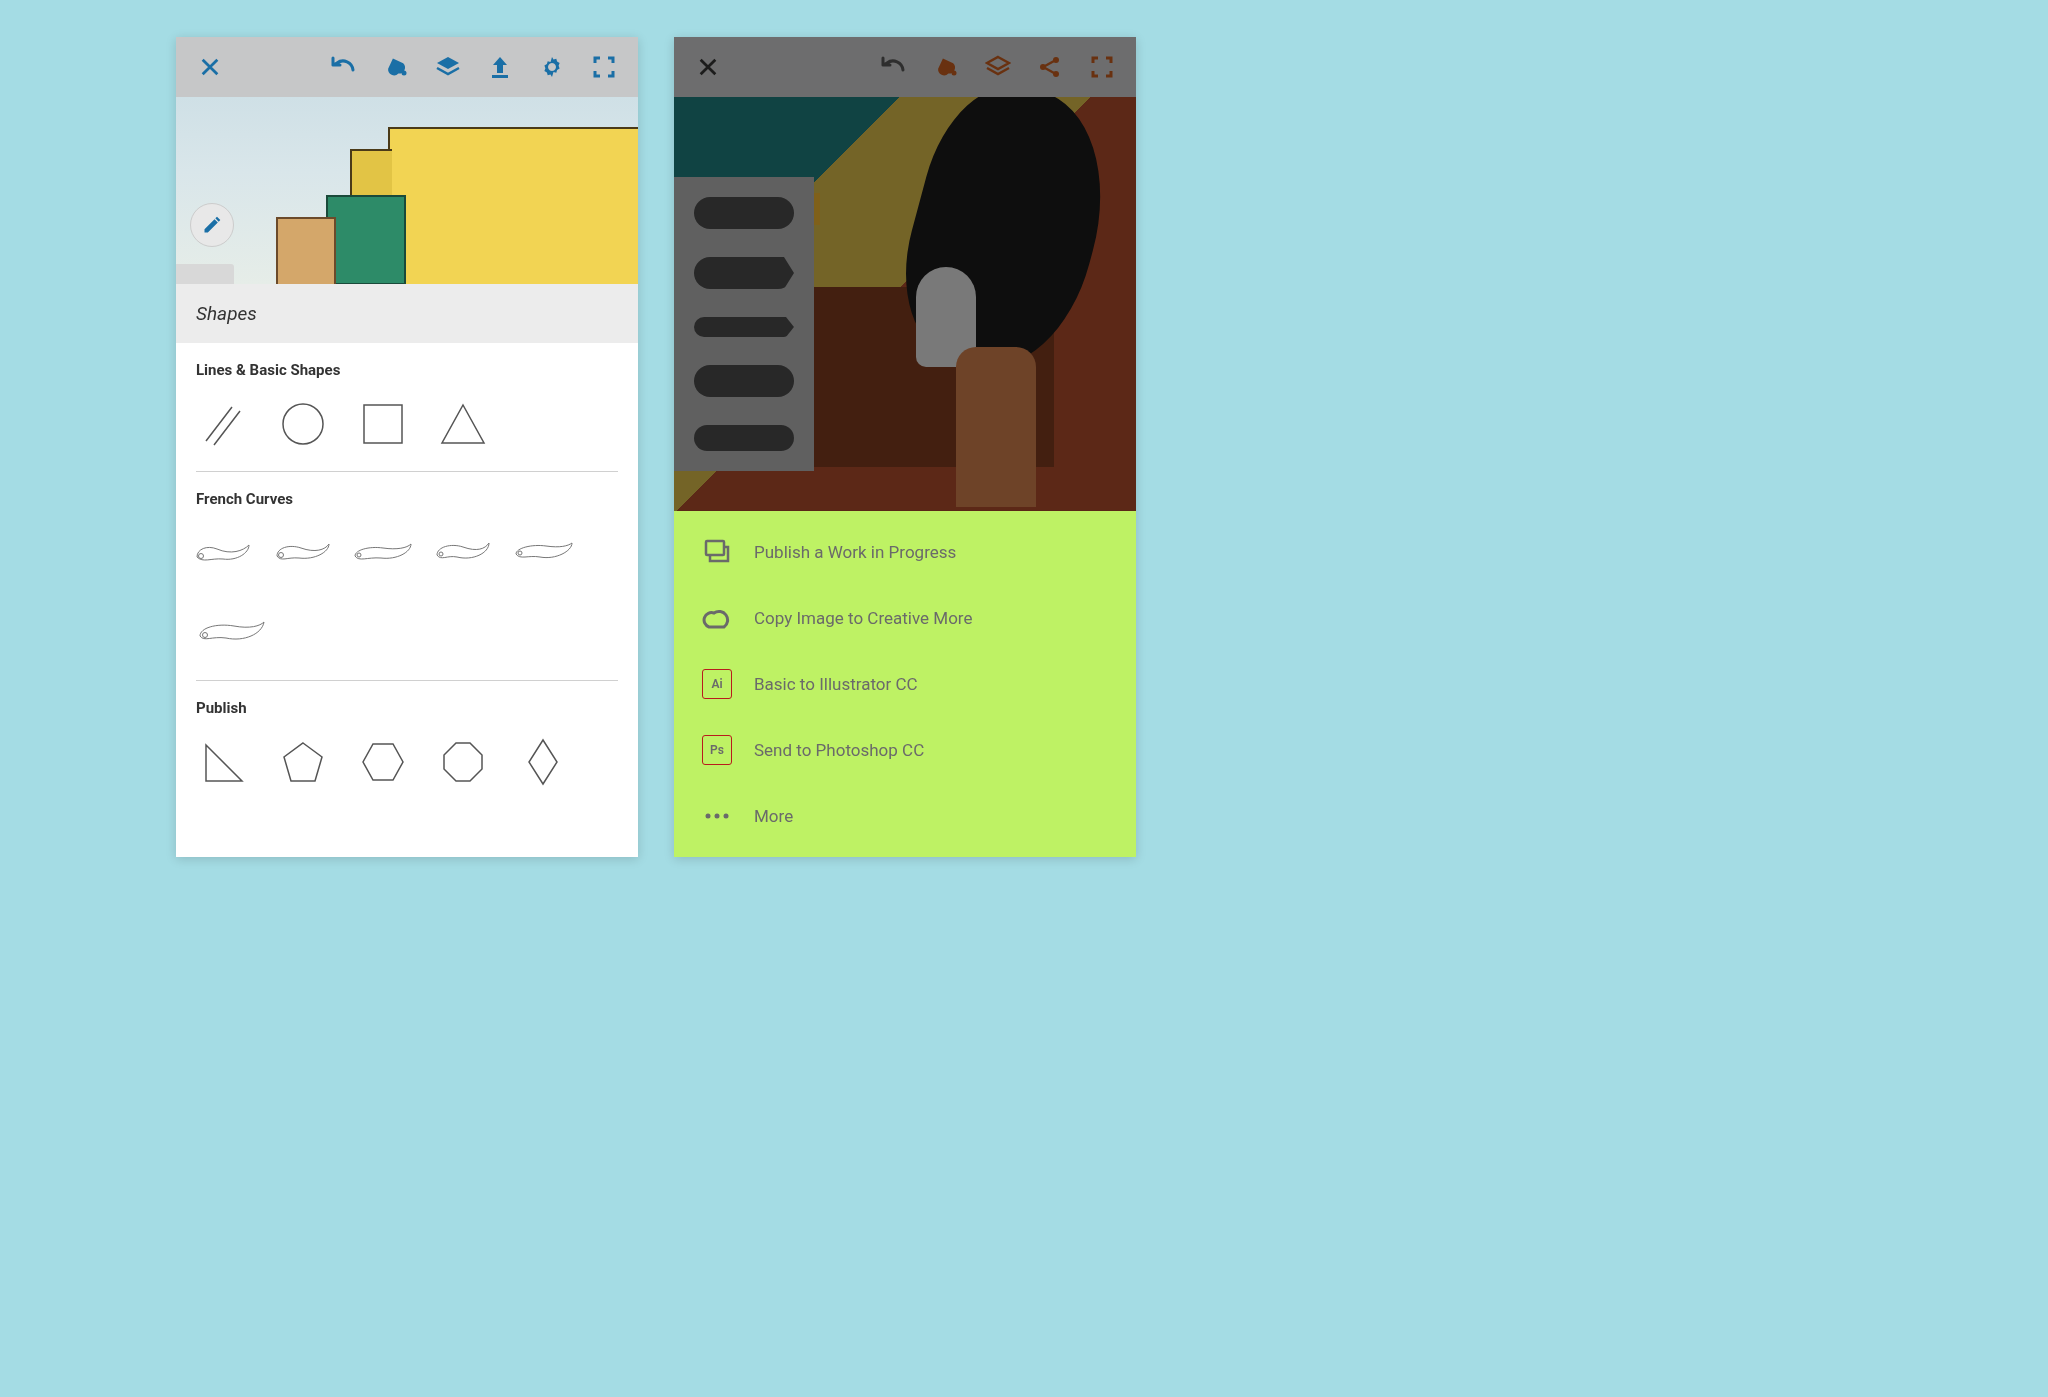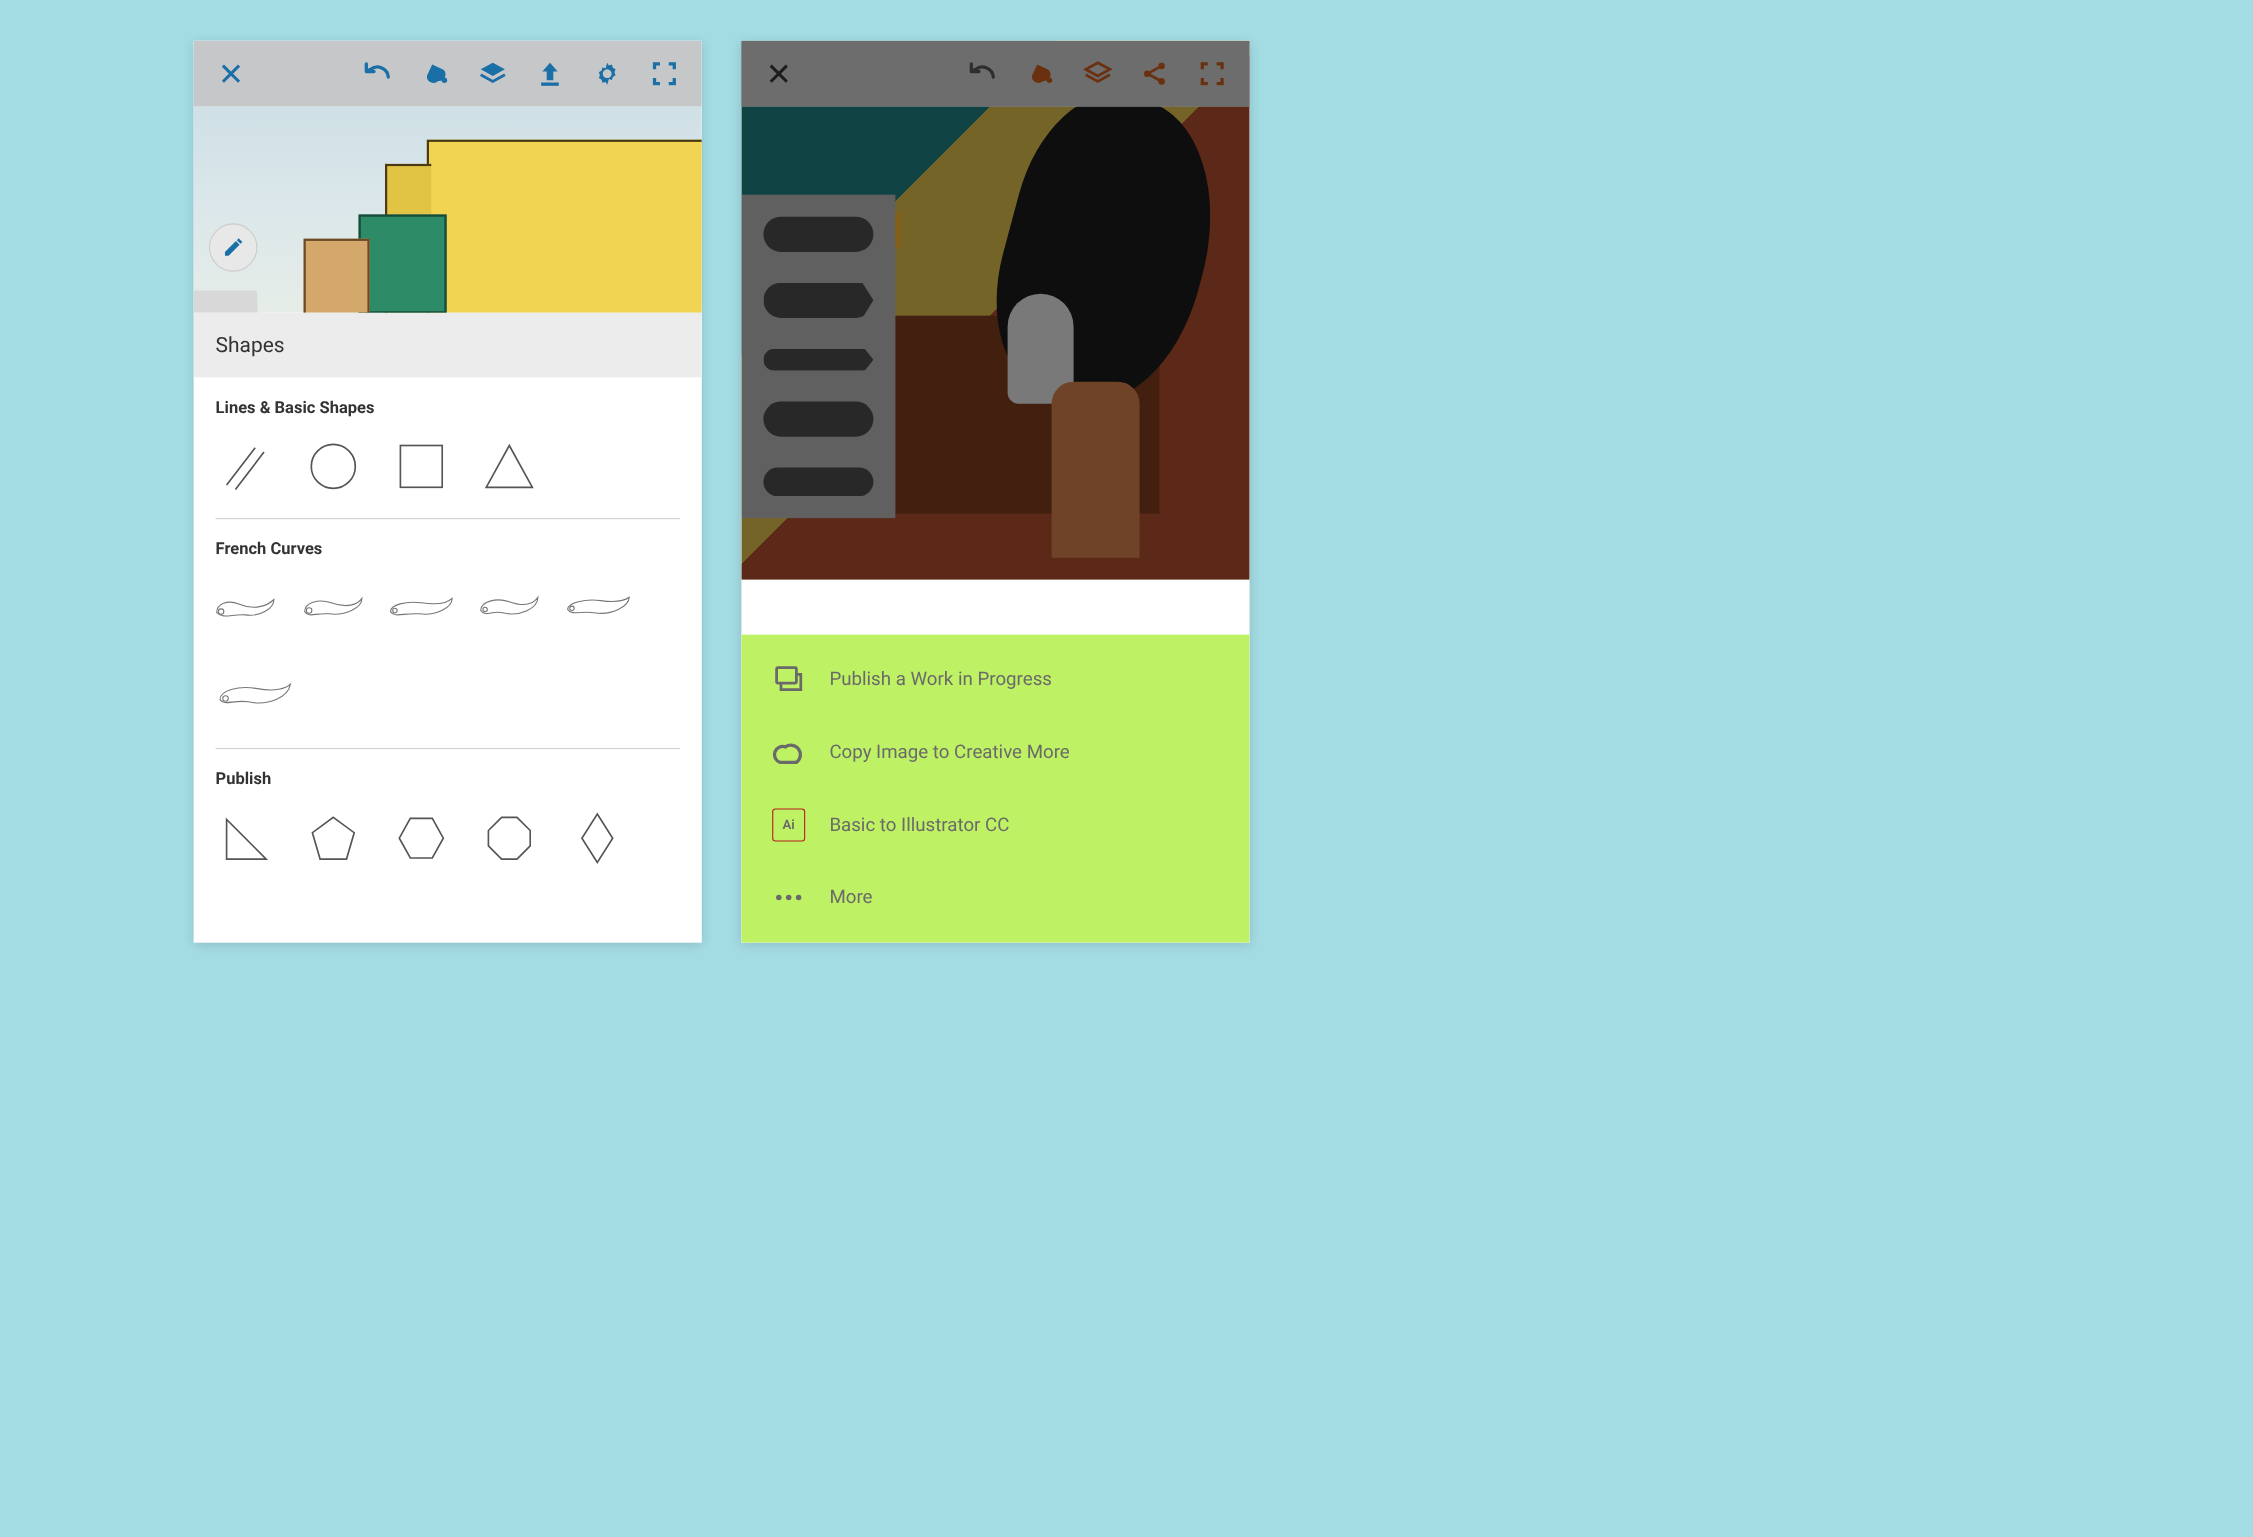--- a/index.html
+++ b/index.html
@@ -75,20 +75,21 @@
     background:#d8d8d8; border-radius:3px 3px 0 0;
   }
 
   
   .panel-header {
     background: #ececec;
     padding: 18px 20px;
     font-size: 19px;
     font-weight: 400;
     color: #333;
+    font-style: italic;
   }
   .shapes-body {
     padding: 18px 20px 0;
   }
   .section-title {
     font-size: 15px;
     color: #333;
     margin-bottom: 18px;
     font-weight: 700;
   }
@@ -416,20 +417,24 @@
             <path d="M22 20 A8 8 0 1 0 12 6 A7 7 0 0 0 7 20 Z" fill="none" stroke="currentColor" stroke-width="3"></path>
           </svg>
       </div>
       <span>Copy Image to Creative More</span>
     </div>
     <div class="share-item">
       <div class="app-badge">Ai</div>
       <span>Basic to Illustrator CC</span>
     </div>
     <div class="share-item">
+      <div class="app-badge">Ps</div>
+      <span>Send to Photoshop CC</span>
+    </div>
+    <div class="share-item">
       <div class="share-icon">
         <svg width="26" height="8" viewBox="0 0 26 8" fill="currentColor">
             <circle cx="4" cy="4" r="2.5"></circle>
             <circle cx="13" cy="4" r="2.5"></circle>
             <circle cx="22" cy="4" r="2.5"></circle>
           </svg>
       </div>
       <span>More</span>
     </div>
   </div>

